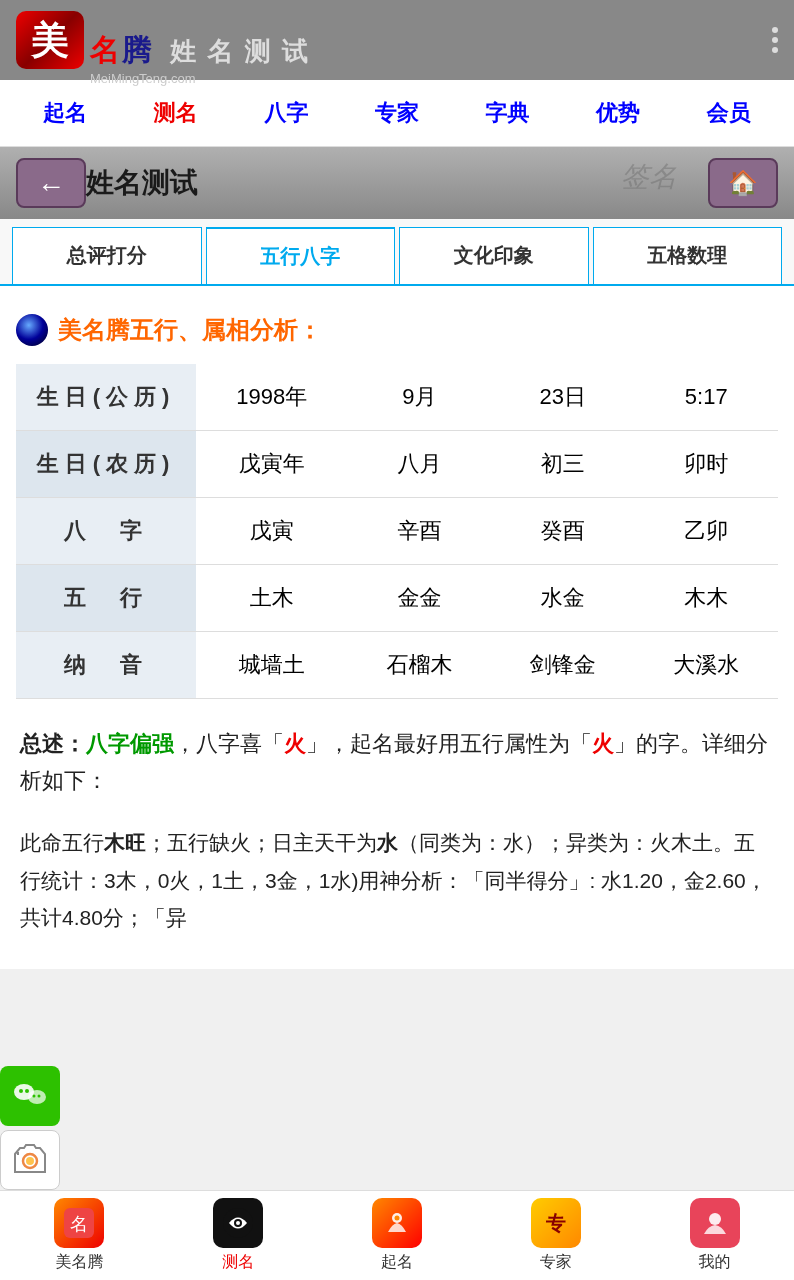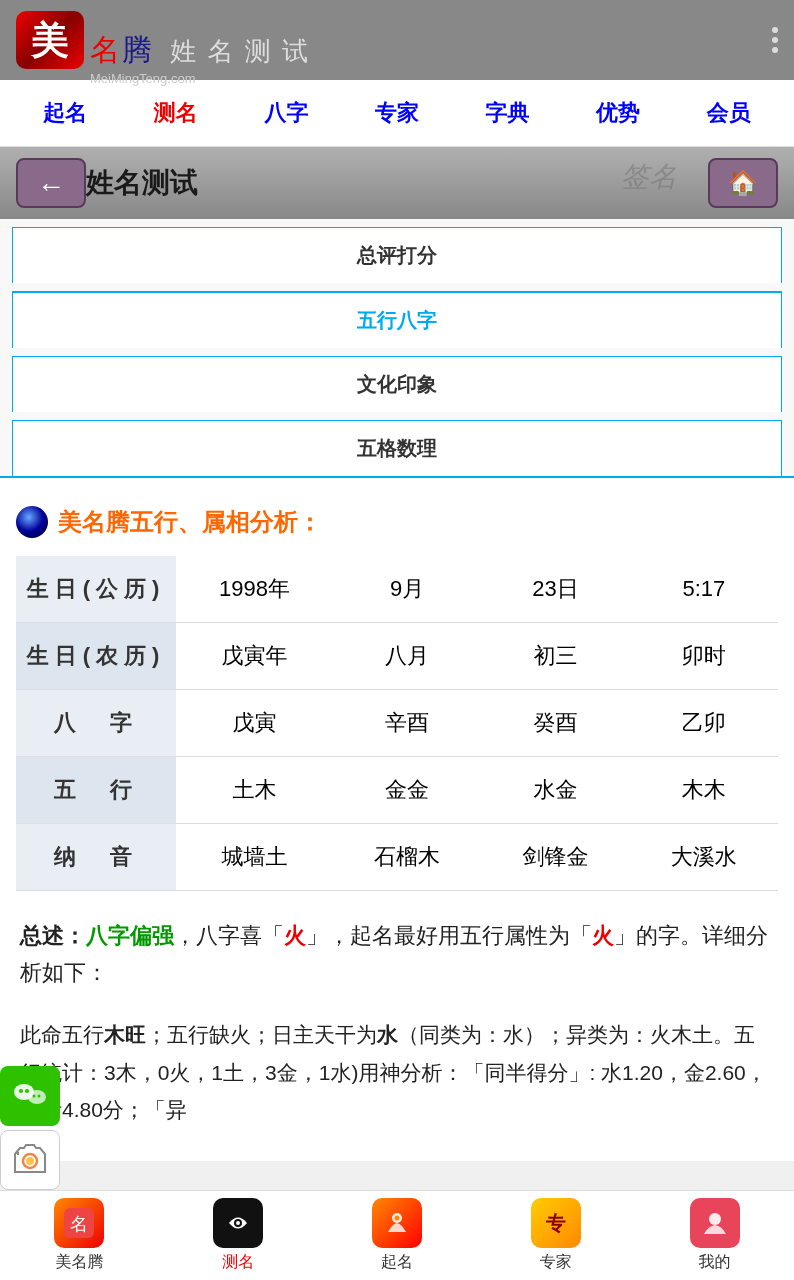--- a/index.html
+++ b/index.html
@@ -115,21 +115,20 @@
       font-style: italic;
     }
 
     
     .tab-bar {
       background: #f8f8f8;
       display: flex;
       align-items: stretch;
       border-bottom: 2px solid #00aaee;
       padding: 0 10px;
-      flex-direction: column;
     }
     .tab-item {
       flex: 1;
       text-align: center;
       padding: 14px 6px;
       font-size: 20px;
       font-weight: bold;
       color: #333;
       cursor: pointer;
       border: 1px solid #00aaee;
@@ -181,21 +180,21 @@
     .data-table td {
       padding: 18px 10px;
       font-size: 22px;
       text-align: center;
       vertical-align: middle;
     }
     .data-table td:first-child {
       background: #f0f4f8;
       font-weight: bold;
       color: #333;
-      width: 160px;
+      width: 180px;
       letter-spacing: 6px;
     }
     .data-table tr:nth-child(odd) td:first-child {
       background: #e8eef4;
     }
     .data-table tr:nth-child(even) td:first-child {
       background: #dde6ee;
     }
 
     
@@ -294,21 +293,21 @@
 <body>
 
 <div class="header">
   <div class="header-logo">
 
     <div style="display:flex;align-items:center;gap:6px;">
       <div style="width:68px;height:58px;background:linear-gradient(135deg,#e00,#800,#e00);border-radius:10px;display:flex;align-items:center;justify-content:center;overflow:hidden;position:relative;">
         <span style="font-size:38px;font-weight:900;color:#fff;font-family:serif;">美</span>
       </div>
       <div>
-        <div style="font-size:30px;font-weight:normal;color:#1a1a8c;letter-spacing:2px;margin-top:36px;">
+        <div style="font-size:30px;font-weight:bold;color:#1a1a8c;letter-spacing:2px;margin-top:36px;">
           <span style="color:#e00;">名</span><span style="color:#1a1a8c;">腾</span>
           <span style="font-size:26px;color:#ddd;margin-left:6px;">姓 名 测 试</span>
         </div>
         <div style="font-size:13px;color:#ccc;">MeiMingTeng.com</div>
       </div>
     </div>
   </div>
   <div class="header-dots">
     <span></span>
       <span></span>

